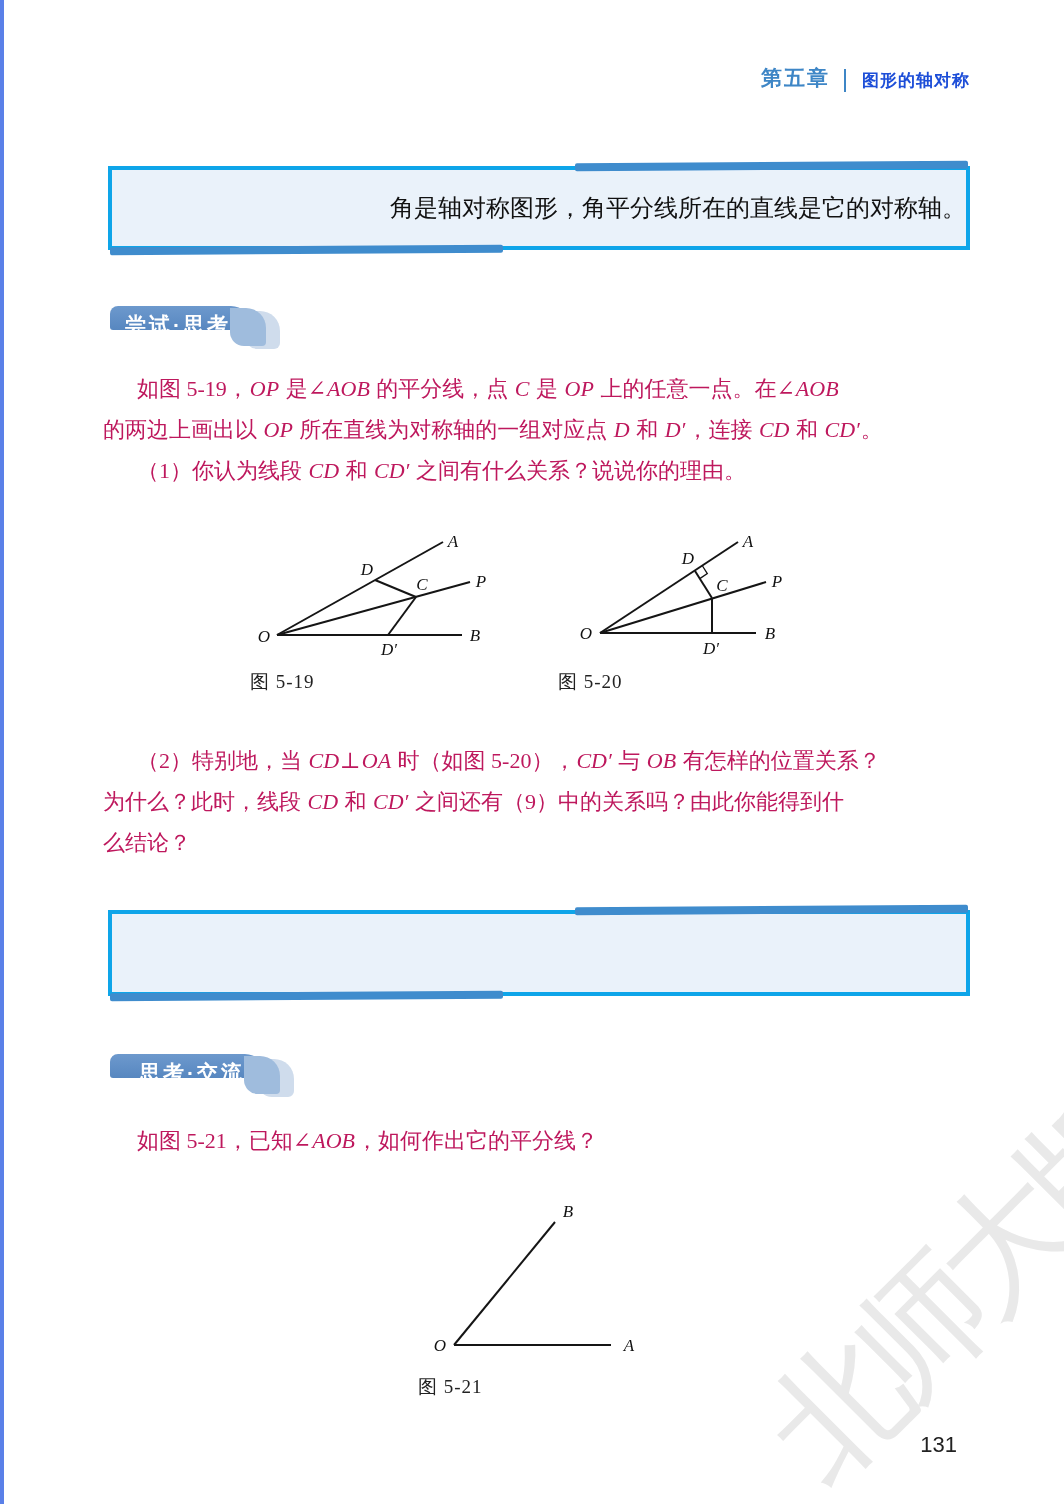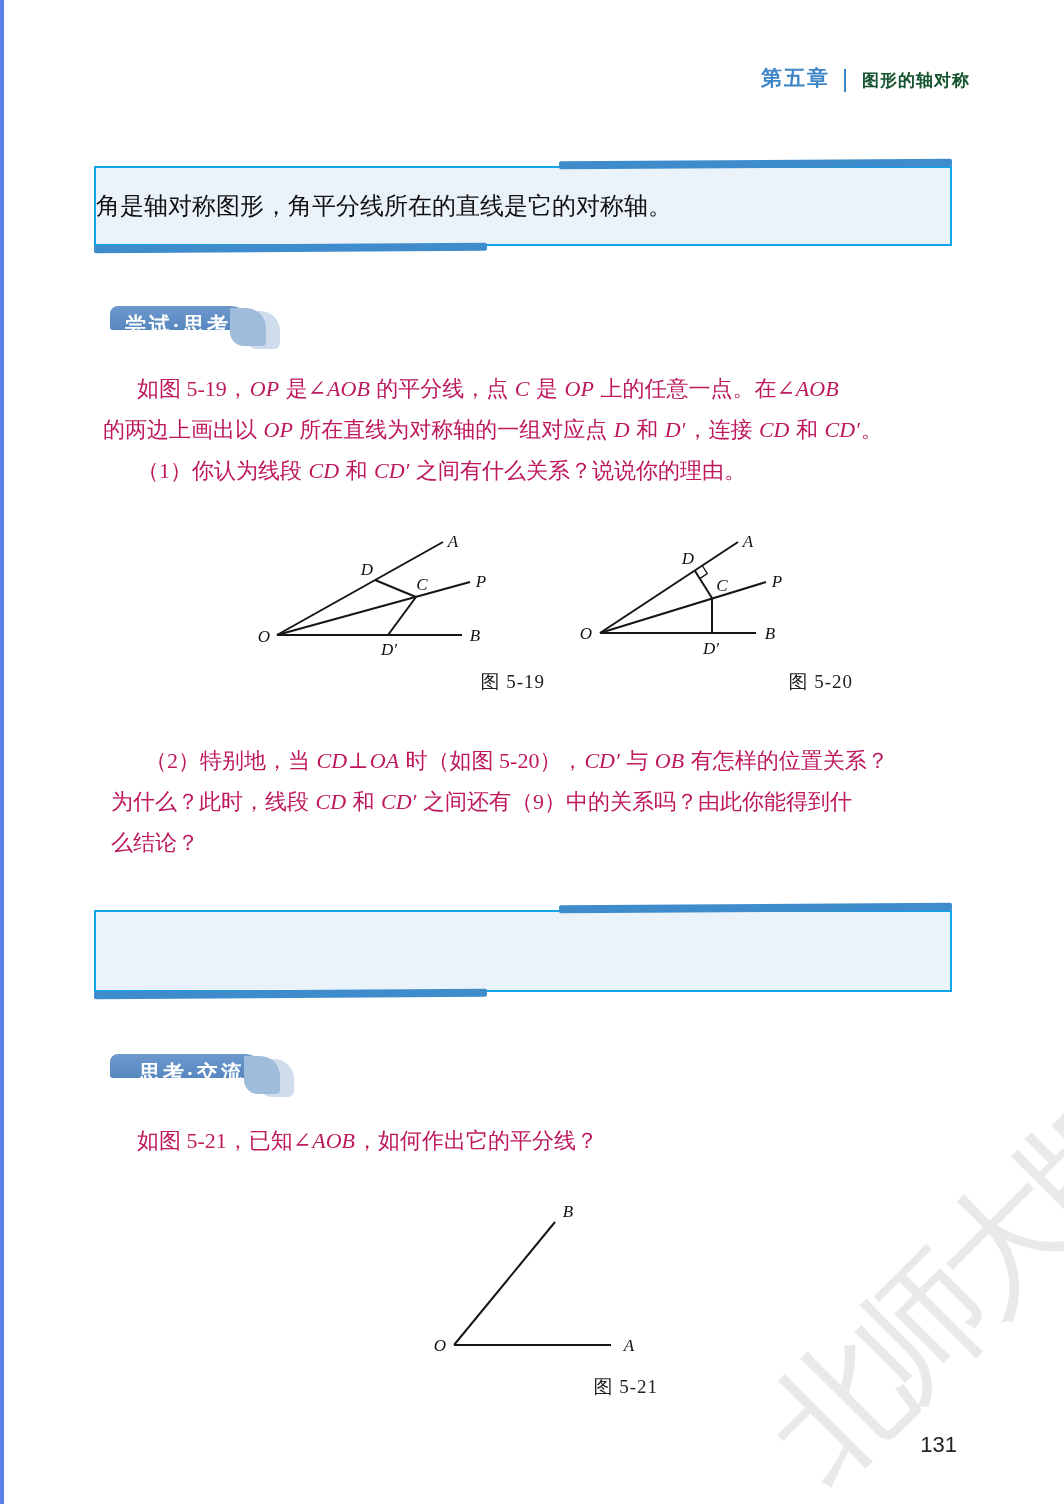--- a/index.html
+++ b/index.html
@@ -7,25 +7,25 @@
     position:relative; width:1064px; height:1504px; background:#ffffff;
     overflow:hidden; font-family:"Liberation Serif","DejaVu Serif",serif; color:#1a1a1a;
   }
   .edge-line { position:absolute; left:0; top:0; width:4px; height:1504px; background:#5a80e8; }
 
   
   .header { position:absolute; top:64px; right:94px; display:flex; align-items:flex-end;
             font-family:"Liberation Sans","DejaVu Sans",sans-serif; }
   .chapter { color:#3e86c6; font-weight:bold; font-size:21px; letter-spacing:2px; }
   .hdr-sep { width:2px; height:23px; background:#3e86c6; margin:0 16px 0 14px; }
-  .hdr-title { color:#14532d; font-weight:bold; font-size:17px; letter-spacing:1px; }
+  .hdr-title { color:#1d4ed8; font-weight:bold; font-size:17px; letter-spacing:1px; }
 
   
-  .callout { position:absolute; left:94px; width:854px; background:#eaf2fa;
-             border:2px solid #0ea5e9; display:flex; align-items:center; justify-content:flex-start; }
+  .callout { position:absolute; left:108px; width:854px; background:#eaf2fa;
+             border:4px solid #0ea5e9; display:flex; align-items:center; justify-content:flex-end; }
   .callout1 { top:166px; height:76px; }
   .callout2 { top:910px; height:78px; }
   .callout-text { font-size:24px; color:#111; }
   .acc { position:absolute; background:#3f8ccd; }
   .acc-top { top:-8px; right:-2px; width:46%; height:8px; transform:skewY(-0.35deg); border-radius:2px; }
   .acc-bot { bottom:-8px; left:-2px; width:46%; height:8px; transform:skewY(-0.35deg); border-radius:2px; }
 
   
   .badge { position:absolute; left:110px; height:24px; line-height:38px; padding:0 20px 0 15px;
            background:linear-gradient(180deg,#6d99cd,#5787c0); color:#ffffff;
@@ -34,34 +34,34 @@
   .badge::before { content:""; position:absolute; z-index:-1; top:2px; right:-15px; width:36px; height:38px;
                    background:#9fbcdd; border-radius:0 20px 4px 14px; }
   .badge::after  { content:""; position:absolute; z-index:-2; top:5px; right:-29px; width:36px; height:38px;
                    background:#cfdcec; border-radius:0 20px 6px 14px; }
   .badge1 { top:306px; }
   .badge2 { top:1054px;padding-left:29px; }
 
   
   .para { position:absolute; left:103px; width:858px; font-size:22px; line-height:41px; color:#be185d; }
   .para1 { top:368px; }
-  .para2 { top:740px;margin-left:8px; }
+  .para2 { top:740px; }
   .para3 { top:1120px; }
   .pline { white-space:nowrap; }
   .ind { text-indent:34px; }
   .mi { font-style:italic; font-family:"Liberation Serif","DejaVu Serif",serif; padding:0 1px; }
 
   
   .fig { position:absolute; z-index:2; }
   .fig svg { display:block; }
   .geo line, .geo polyline { stroke:#151515; stroke-width:2; fill:none; }
   .geo .thin { stroke-width:1.3; }
   .lbl text { font-family:"Liberation Serif","DejaVu Serif",serif; font-style:italic;
               font-size:17px; fill:#111; text-anchor:middle; }
-  .figcap { text-align:right; font-size:19px; color:#222; margin-top:4px; letter-spacing:1px; }
+  .figcap { text-align:left; font-size:19px; color:#222; margin-top:4px; letter-spacing:1px; }
 
   
   .watermark { position:absolute; left:660px; top:1210px; width:600px; height:160px; z-index:0;
                display:flex; align-items:center; justify-content:center; transform:rotate(-45deg);
                font-size:132px; letter-spacing:-14px; color:#e9e9e9; white-space:nowrap;
                font-family:"Liberation Serif","DejaVu Serif",serif; }
   .page-number { position:absolute; top:1432px; right:107px; font-size:22px; color:#222;
                  font-family:"Liberation Sans","DejaVu Sans",sans-serif; }
   .content { position:relative; z-index:1; }
 </style>

